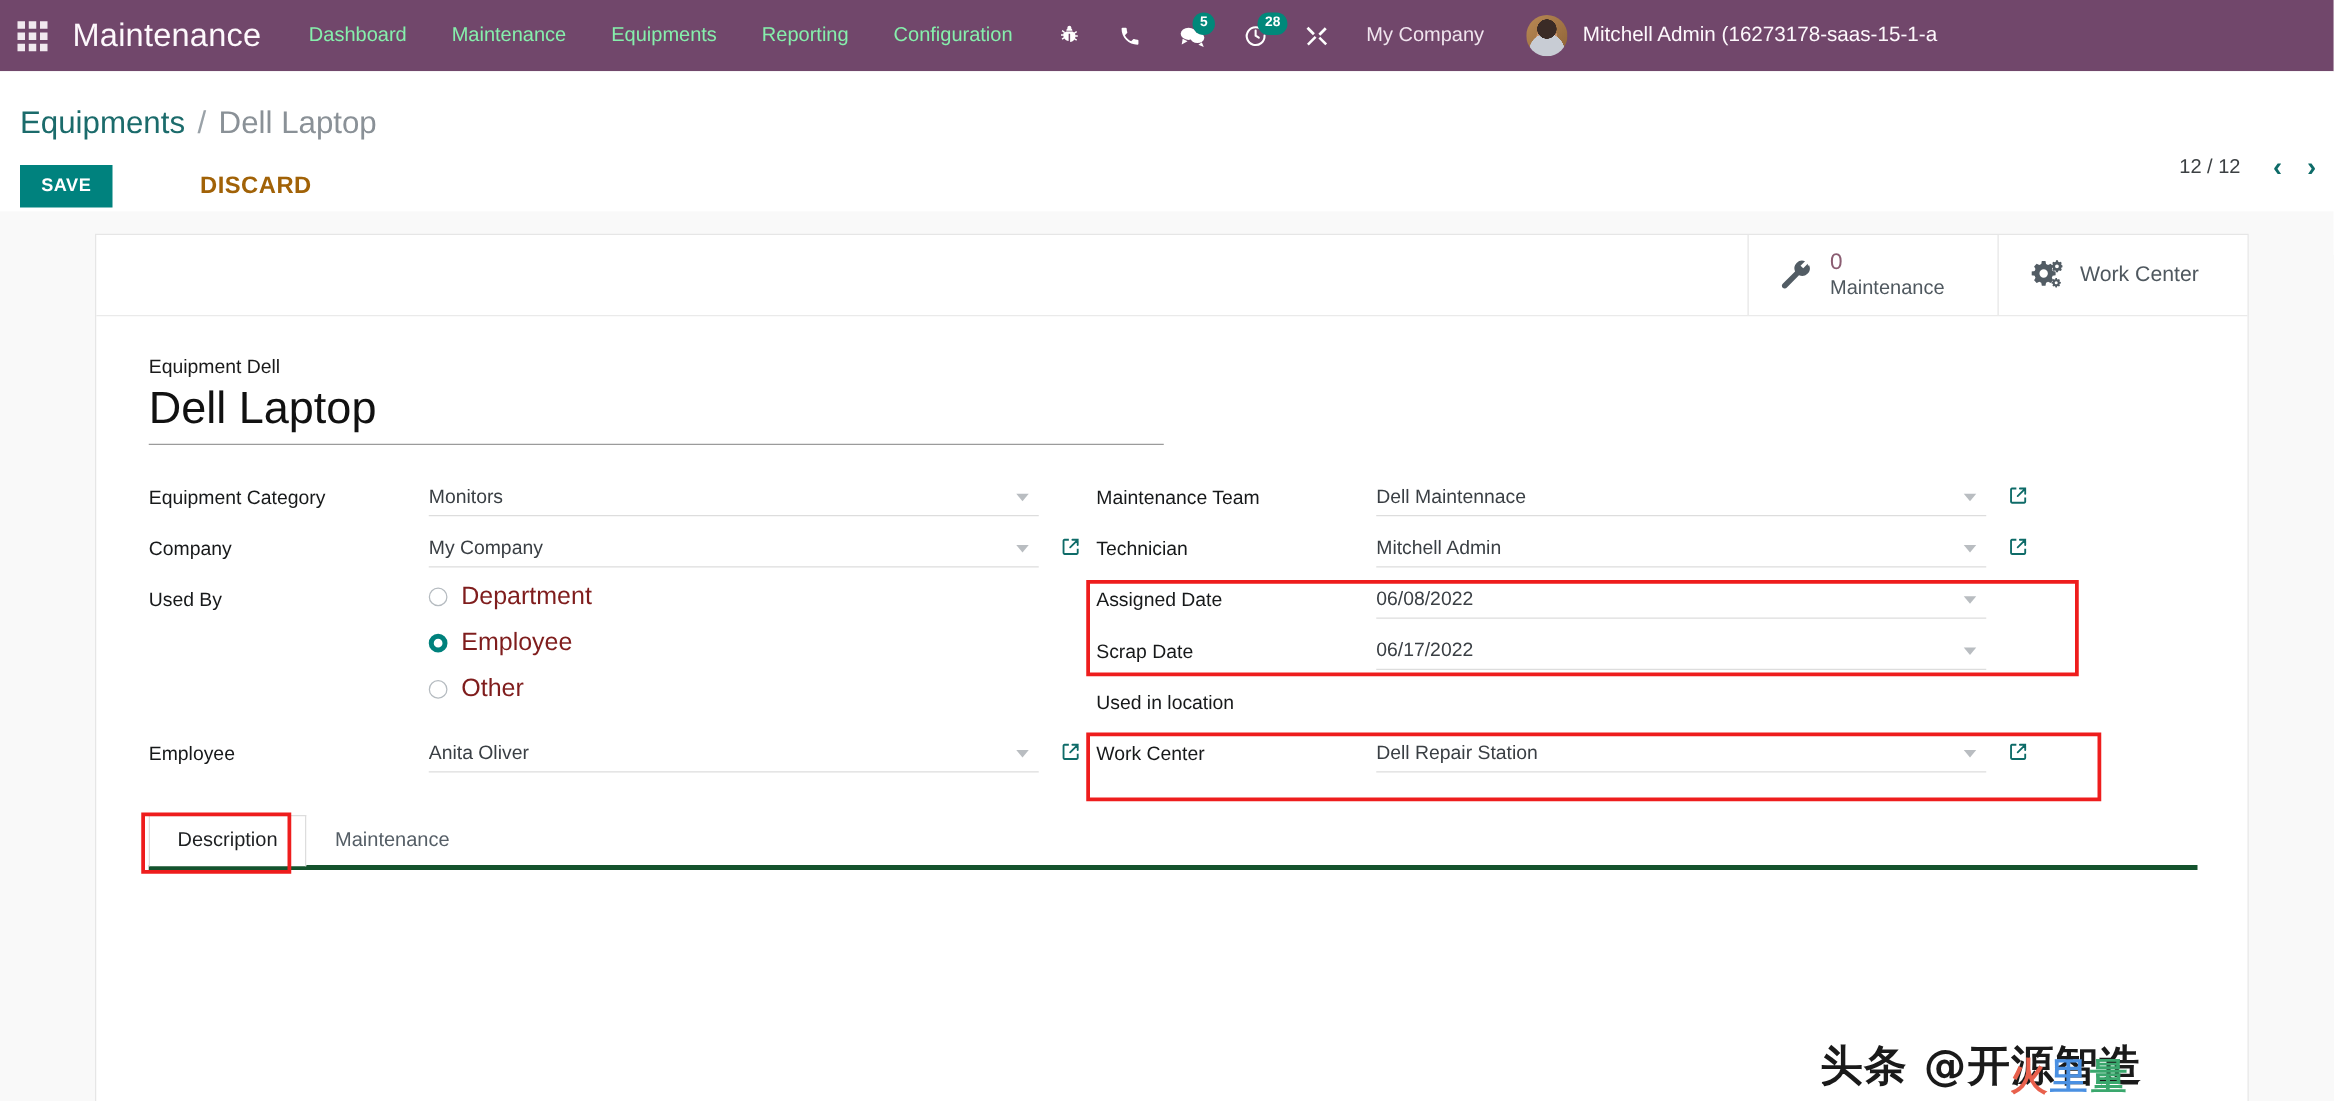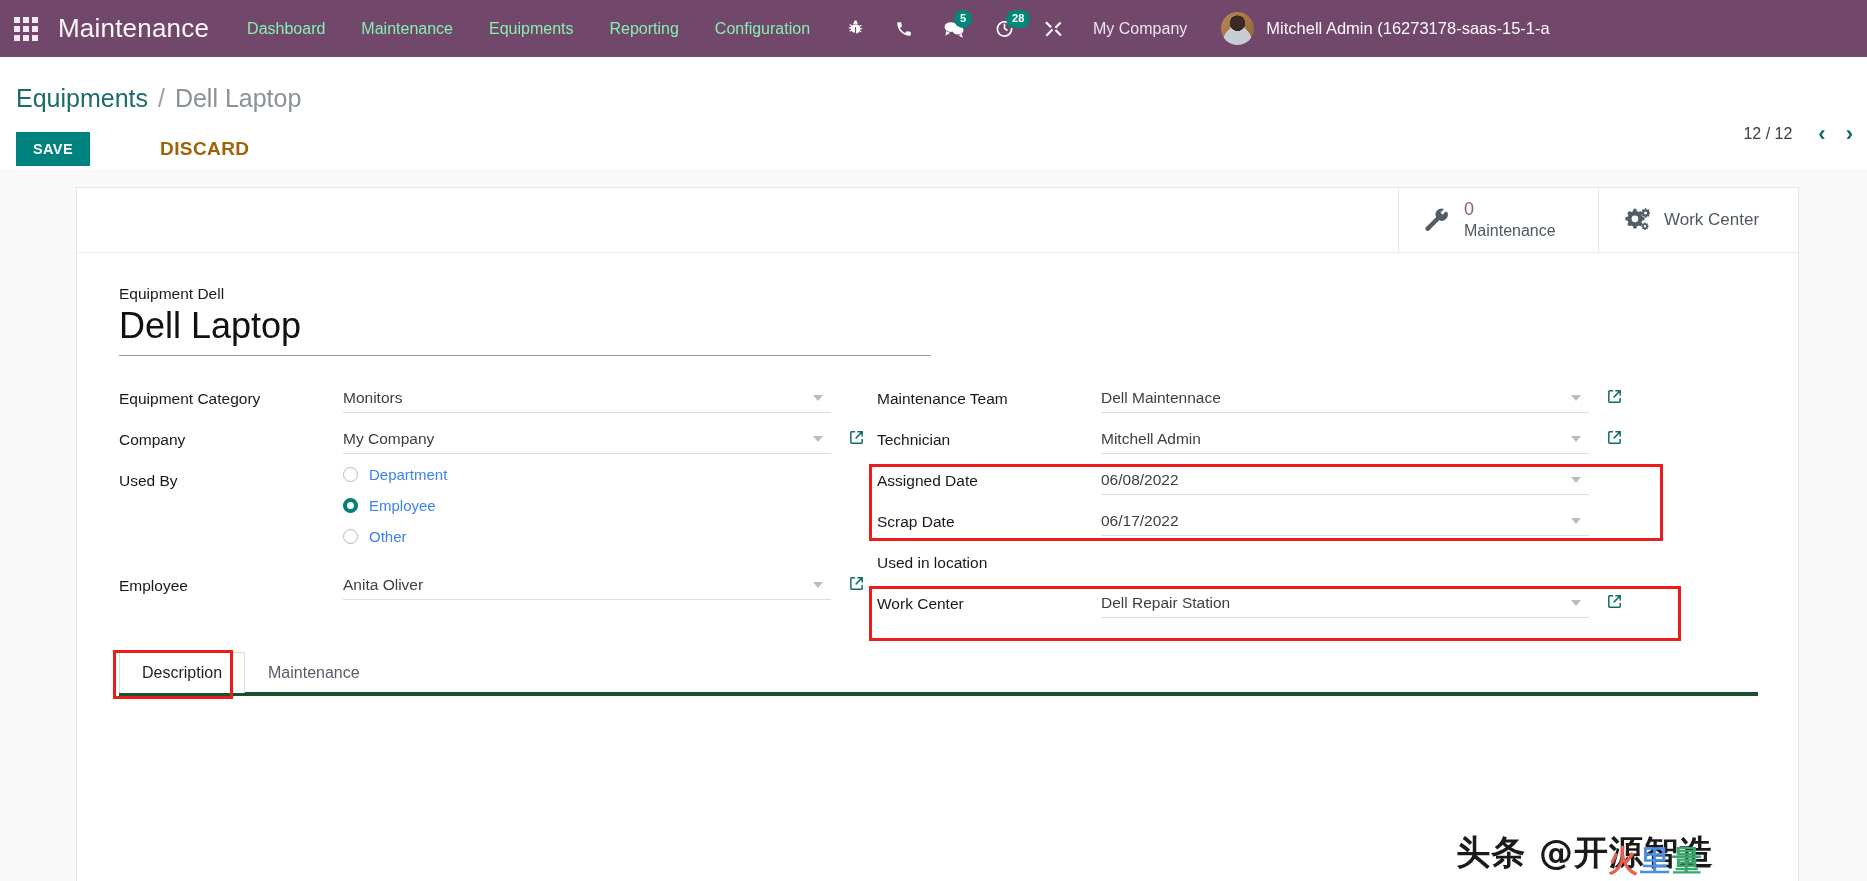--- a/index.html
+++ b/index.html
@@ -245,21 +245,21 @@
     border: 1.5px solid #b5bbc0;
     margin-right: 11px;
     background: #ffffff;
     flex: 0 0 auto;
     cursor: pointer;
   }
   .radio.on {
     border: 4.5px solid #00817c;
     background: #ffffff;
   }
-  .radio-label { font-size: 15px; color: #3b82f6; cursor: pointer; }
+  .radio-label { font-size: 20px; color: #7f1d1d; cursor: pointer; }
 
   
   .redbox {
     position: absolute;
     border: 3px solid #ee1d1d;
     pointer-events: none;
     z-index: 5;
   }
 
   

